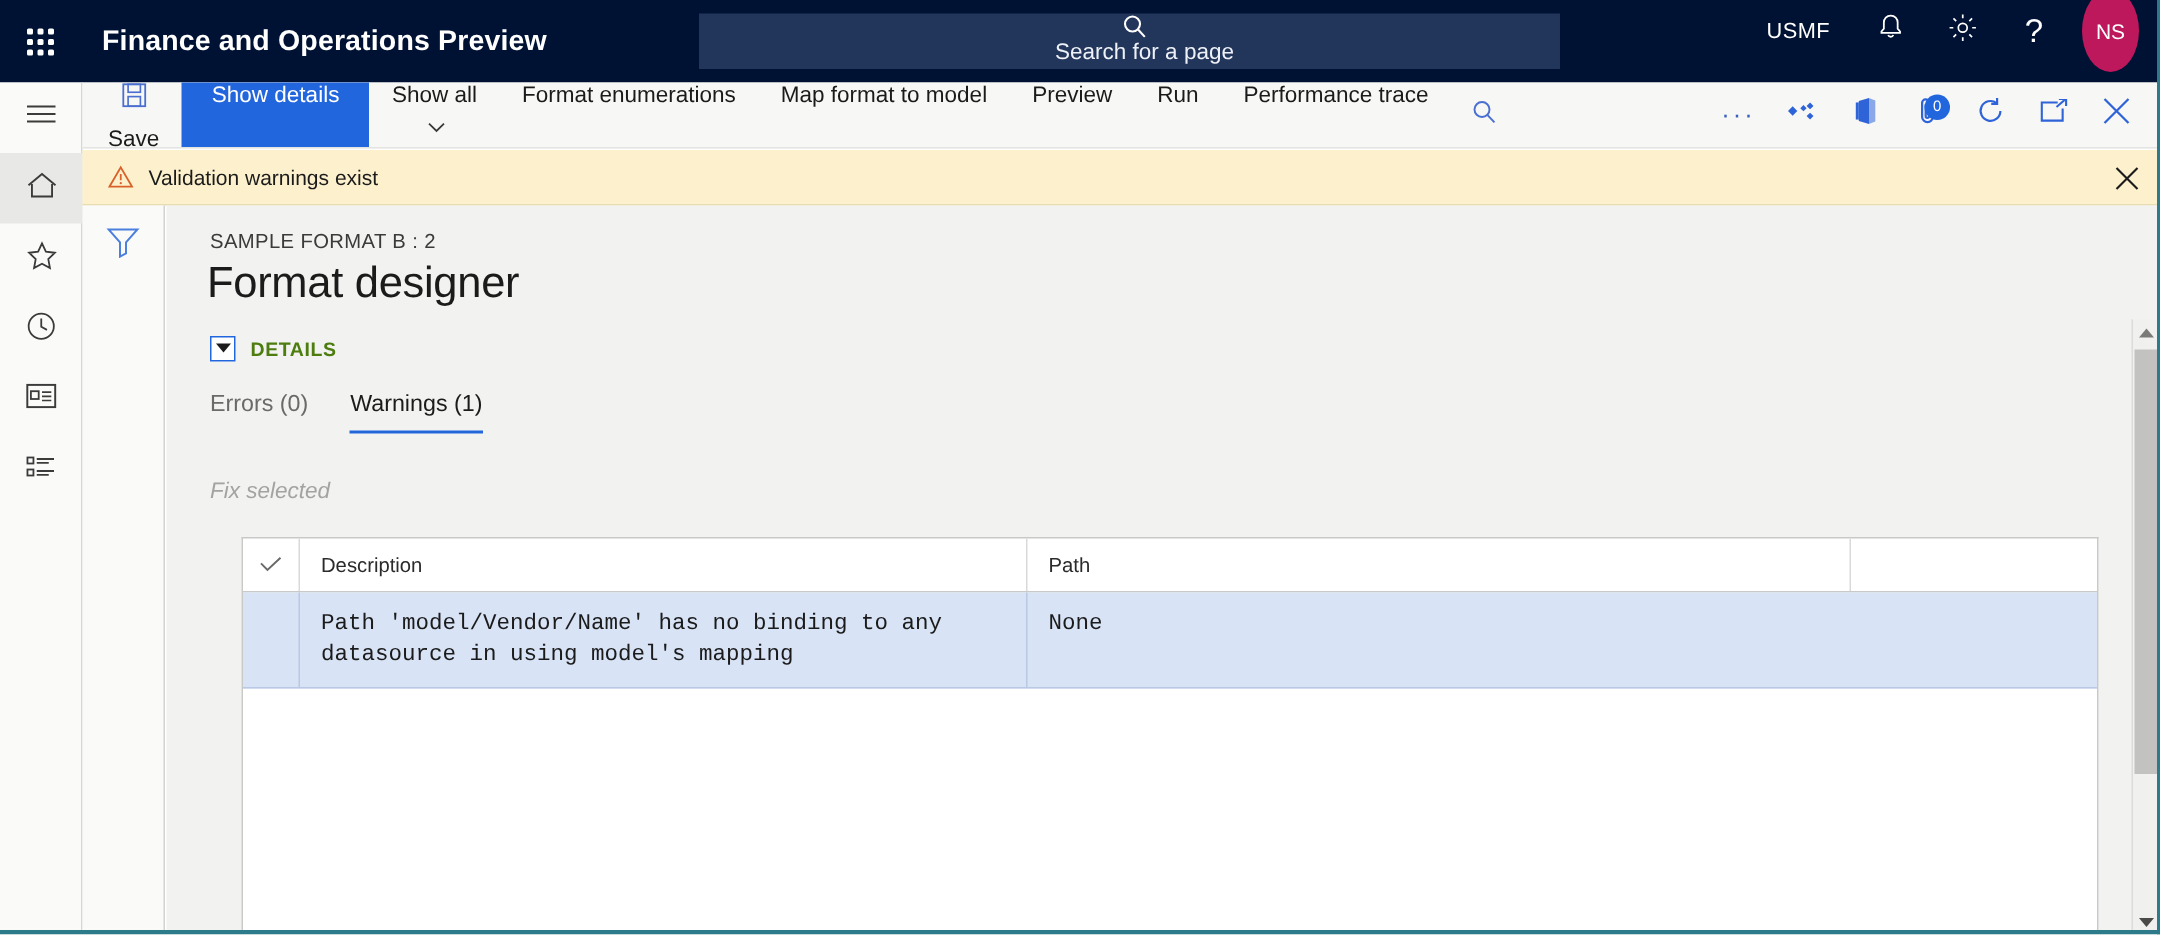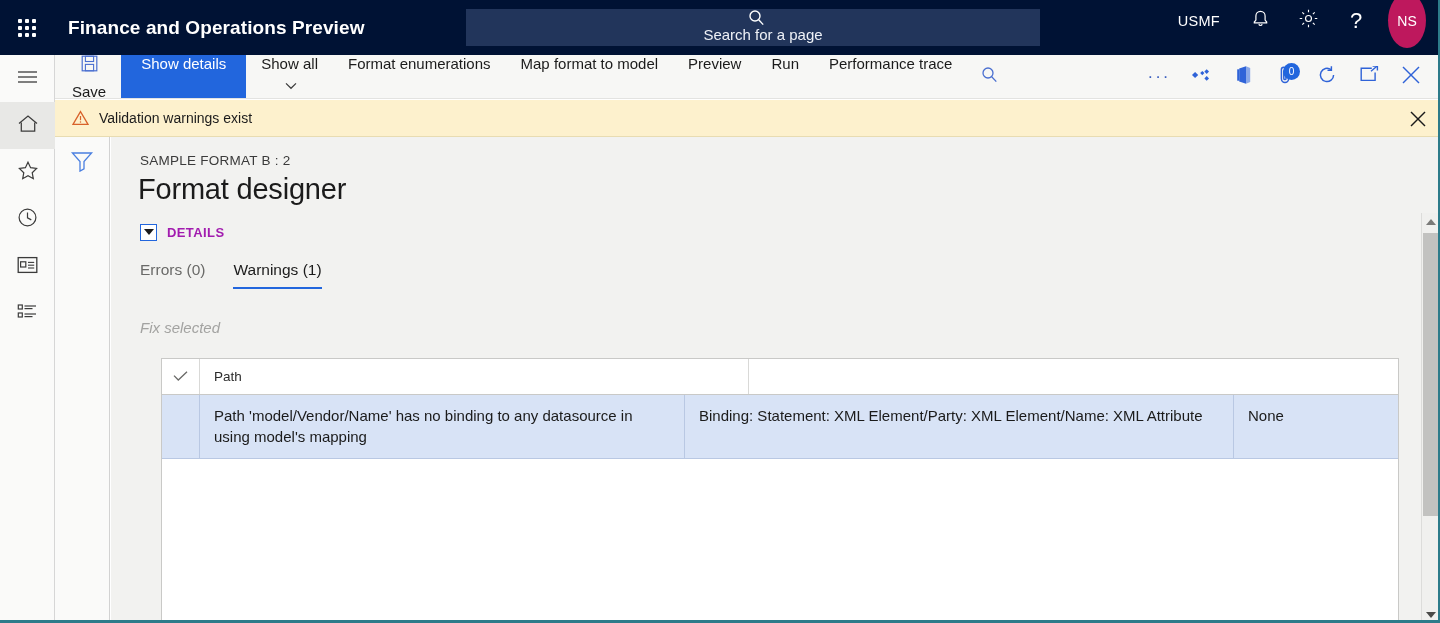--- a/index.html
+++ b/index.html
@@ -163,21 +163,21 @@
   .collapse-box {
     width: 17px; height: 17px; border: 1px solid #2266dd;
     background: #ffffff; display: flex; align-items: center; justify-content: center;
   }
   .collapse-box i {
     display: block; width: 0; height: 0;
     border-left: 5px solid transparent; border-right: 5px solid transparent;
     border-bottom: 6px solid #1b1b1b;
     transform: rotate(180deg) translateY(1px);
   }
-  .details-label { font-size: 13px; font-weight: bold; color: #a21caf; letter-spacing: .4px; }
+  .details-label { font-size: 13px; font-weight: bold; color: #4d7c0f; letter-spacing: .4px; }
 
   .tabs { margin: 20px 0 0 29px; display: flex; gap: 28px; align-items: center; }
   .tab {
     font-size: 15.5px; color: #6a6a68; padding-bottom: 8px;
     cursor: pointer; border-bottom: 2px solid transparent;
   }
   .tab.active { color: #1b1b1b; border-bottom: 2px solid #2266dd; }
 
   .fixsel {
     margin: 30px 0 0 29px; font-size: 15px; color: #a3a3a1;
@@ -196,21 +196,21 @@
   .grid-head { display: flex; height: 36px; border-bottom: 1px solid #c9c9c7; }
   .gh {
     font-size: 13.5px; color: #2b2b2b; display: flex; align-items: center;
     padding-left: 14px; border-right: 1px solid #d9d9d7; cursor: pointer;
   }
   .gh.chk { width: 38px; justify-content: center; padding-left: 0; }
   .gh.c-desc { width: 485px; }
   .gh.c-path { width: 549px; }
   .gh.c-res  { width: 164px; border-right: none; }
 
-  .grid-row { display: flex; background: #d8e3f6; border-bottom: 1px solid #b9c8e3; cursor: pointer; }
+  .grid-row { display: flex; background: #d8e3f6; border-bottom: 1px solid #b9c8e3; cursor: pointer; font-family: Liberation Mono, monospace; }
   .gc {
     font-size: 15px; color: #1b1b1b; padding: 11px 12px 11px 14px;
     border-right: 1px solid #b9c8e3; line-height: 1.38;
   }
   .gc.chk { width: 38px; padding: 0; border-right: 1px solid #b9c8e3; }
   .gc.c-desc { width: 485px; }
   .gc.c-path { width: 549px; }
   .gc.c-res  { width: 164px; border-right: none; }
 
   
@@ -511,27 +511,27 @@
 
     <div class="fixsel">Fix selected</div>
 
     <div class="grid">
       <div class="grid-head">
         <div class="gh chk">
           <svg width="15" height="11" viewBox="0 0 15 11">
               <path d="M1 4.6 5.3 9 14 .8" fill="none" stroke="#6a6a68" stroke-width="1.3"></path>
             </svg>
         </div>
+        <div class="gh c-desc">Description</div>
         <div class="gh c-path">Path</div>
       </div>
 
       <div class="grid-row">
         <div class="gc chk"></div>
         <div class="gc c-desc">Path 'model/Vendor/Name' has no binding to any datasource in using model's mapping</div>
-        <div class="gc c-path">Binding: Statement: XML Element/Party: XML Element/Name: XML Attribute</div>
         <div class="gc c-res">None</div>
       </div>
     </div>
 
     <div class="vscroll">
       <div class="vs-arrow up">
           <i></i>
         </div>
       <div class="vs-thumb"></div>
       <div class="vs-arrow down">

